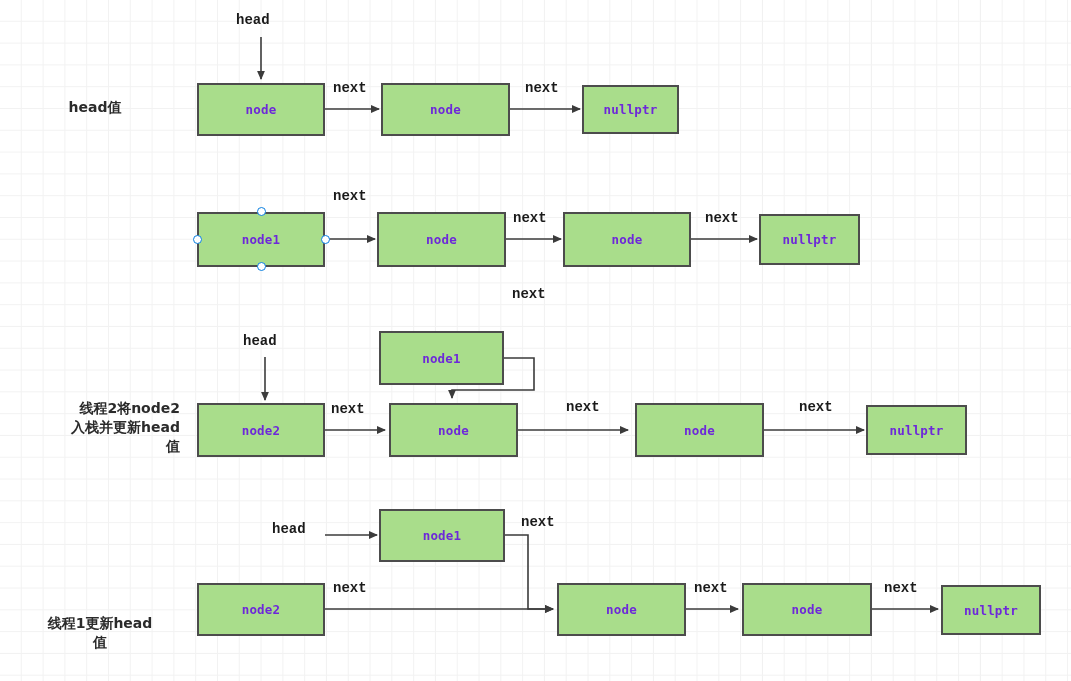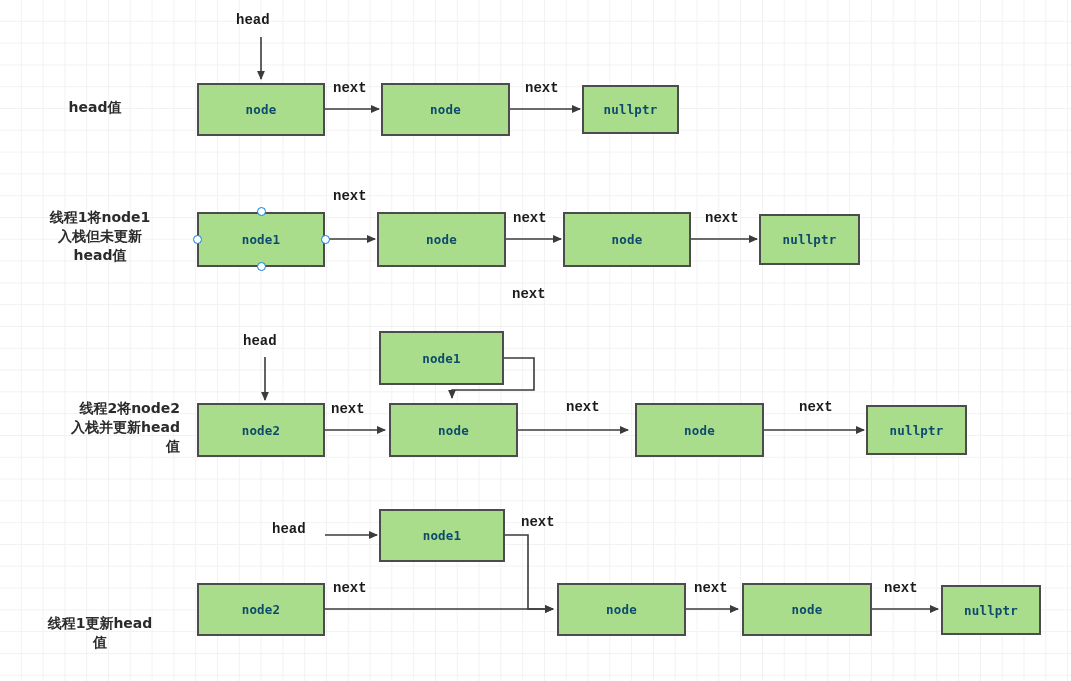--- a/index.html
+++ b/index.html
@@ -42,21 +42,21 @@
   .node-box {
     position: absolute;
     box-sizing: border-box;
     background: #a9dd8b;
     border: 2px solid #4c4c4c;
     display: flex;
     align-items: center;
     justify-content: center;
     font-size: 12.5px;
     font-weight: bold;
-    color: #0c4a6e;
+    color: #6d28d9;
     letter-spacing: 0.2px;
     font-family: "DejaVu Sans Mono", "Liberation Mono", monospace;
   }
 
   .edge-label {
     position: absolute;
     font-size: 14px;
     font-weight: bold;
     color: #1a1a1a;
     white-space: nowrap;
@@ -125,23 +125,20 @@
   <div class="edge-label" style="left:236px; top:12px;">head</div>
 
   <div class="node-box" style="left:197px; top:83px; width:128px; height:53px;">node</div>
   <div class="edge-label" style="left:333px; top:80px;">next</div>
 
   <div class="node-box" style="left:381px; top:83px; width:129px; height:53px;">node</div>
   <div class="edge-label" style="left:525px; top:80px;">next</div>
 
   <div class="node-box" style="left:582px; top:85px; width:97px; height:49px;">nullptr</div>
 
-  <div class="row-label" style="left:25px; top:208px; width:150px;">线程1将node1
-入栈但未更新
-head值</div>
 
   <div class="node-box" style="left:197px; top:212px; width:128px; height:55px;">node1</div>
   <div class="handle" style="left:256.5px; top:207px;"></div>
   <div class="handle" style="left:320.5px; top:235px;"></div>
   <div class="handle" style="left:256.5px; top:262px;"></div>
   <div class="handle" style="left:192.5px; top:235px;"></div>
 
   <div class="edge-label" style="left:333px; top:188px;">next</div>
 
   <div class="node-box" style="left:377px; top:212px; width:129px; height:55px;">node</div>

